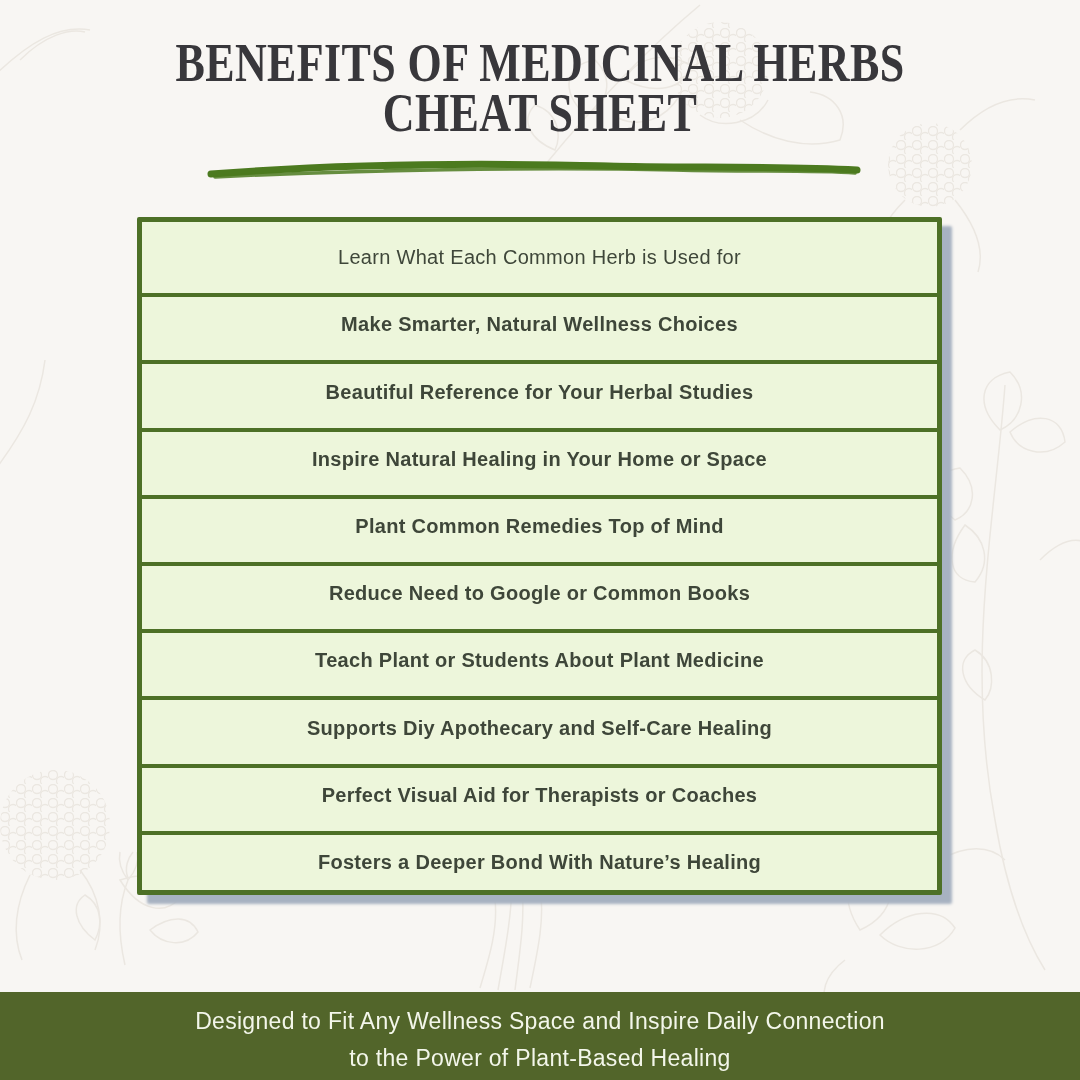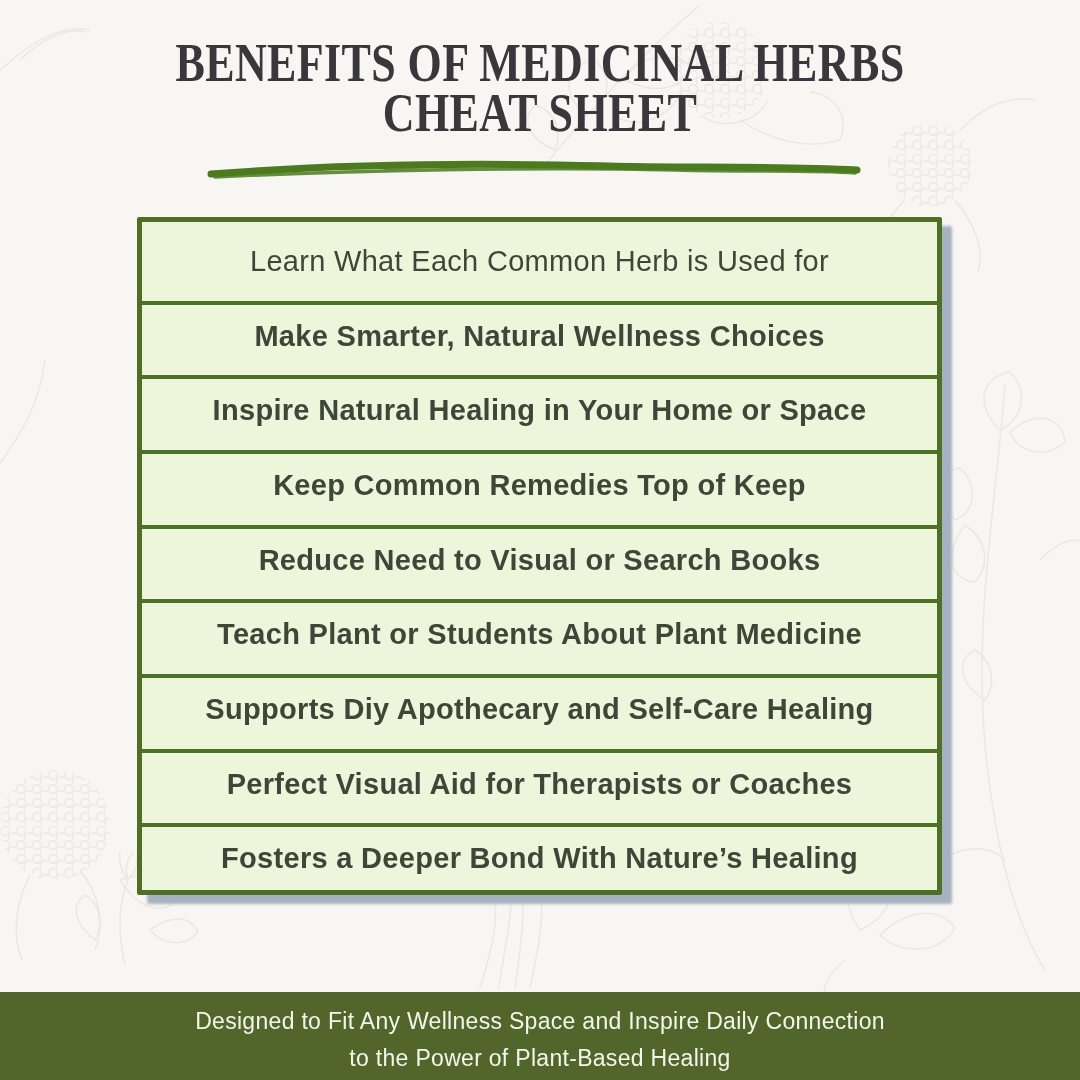--- a/index.html
+++ b/index.html
@@ -22,21 +22,21 @@
   .table{
     position:absolute;left:137px;top:217px;width:805px;height:678px;z-index:2;
     box-sizing:border-box;display:flex;flex-direction:column;
     background:var(--row-fill,#edf6db);
     border:5px solid var(--row-border,#4d7026);
     border-radius:2px;
     box-shadow:10px 9px 3px var(--shadow,rgba(167,178,193,.6));
   }
   .row{
     flex:1;display:flex;align-items:center;justify-content:center;
-    font-size:29px;color:var(--row-text,#3e4639);letter-spacing:.3px;
+    font-size:20px;color:var(--row-text,#3e4639);letter-spacing:.3px;
     white-space:nowrap;
     margin-top:8px;
   }
   .row + .row{border-top:4px solid var(--row-border,#4d7026);font-weight:bold;}
   .footer{
     position:absolute;left:0;top:992px;width:1080px;height:95px;z-index:2;
     background:var(--footer-bg,#52652a);color:var(--footer-text,#f3f6ea);
     display:flex;flex-direction:column;align-items:center;justify-content:center;
     text-align:center;font-size:23px;line-height:37px;letter-spacing:.3px;
   }
@@ -106,23 +106,24 @@
       <path d="M6,17 C110,9 250,5 400,9 C480,11 570,9 652,13" stroke-width="7"></path>
       <path d="M10,20 C150,13 330,10 470,13 C545,15 610,13 650,16" stroke-width="3.5" opacity=".85"></path>
       <path d="M180,11 C260,7 340,6 415,8" stroke-width="4" opacity=".7"></path>
     </g>
   </svg>
 </div>
 
 <div class="table">
     <div class="row">Learn What Each Common Herb is Used for</div>
     <div class="row">Make Smarter, Natural Wellness Choices</div>
+    <div class="row">Beautiful Reference for Your Herbal Studies</div>
     <div class="row">Inspire Natural Healing in Your Home or Space</div>
-    <div class="row">Keep Common Remedies Top of Keep</div>
-    <div class="row">Reduce Need to Visual or Search Books</div>
+    <div class="row">Plant Common Remedies Top of Mind</div>
+    <div class="row">Reduce Need to Google or Common Books</div>
     <div class="row">Teach Plant or Students About Plant Medicine</div>
     <div class="row">Supports Diy Apothecary and Self-Care Healing</div>
     <div class="row">Perfect Visual Aid for Therapists or Coaches</div>
     <div class="row">Fosters a Deeper Bond With Nature’s Healing</div>
   </div>
 
 <div class="footer">
   <div>Designed to Fit Any Wellness Space and Inspire Daily Connection</div>
   <div>to the Power of Plant-Based Healing</div>
 </div>

